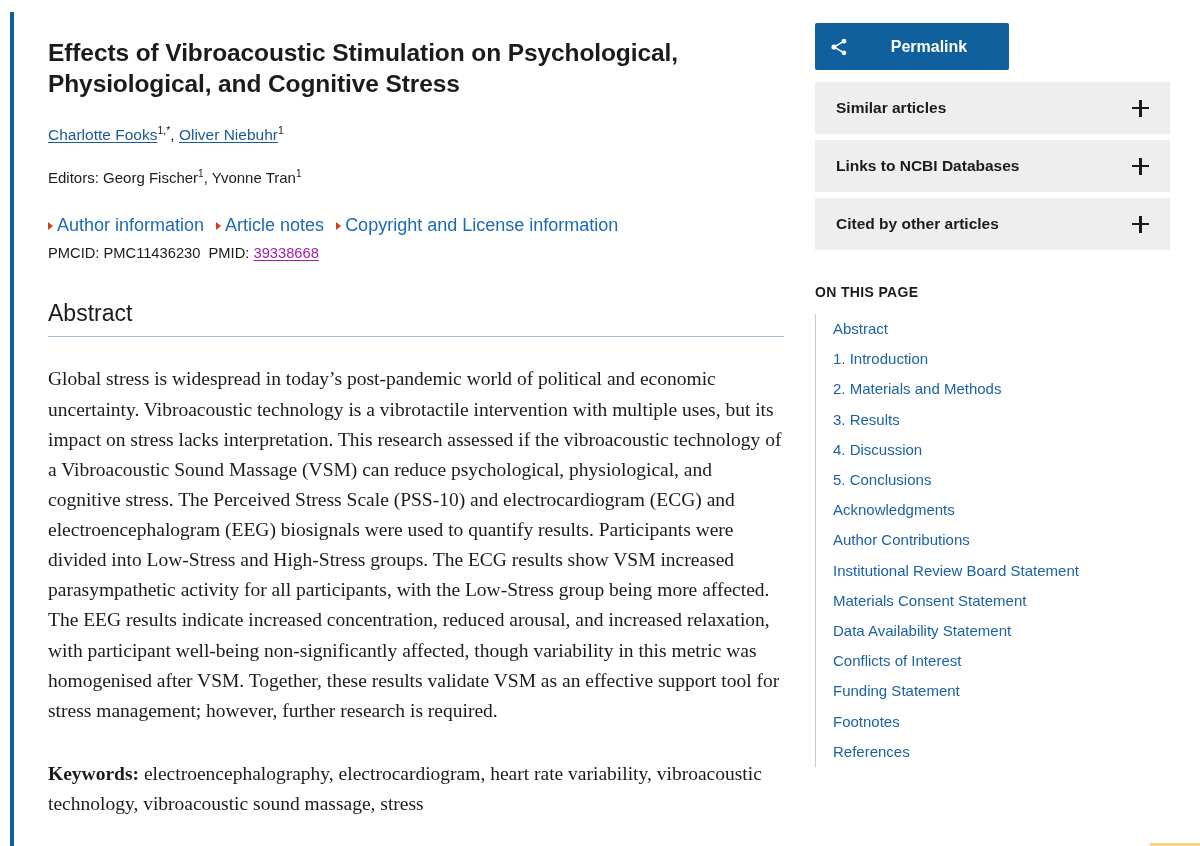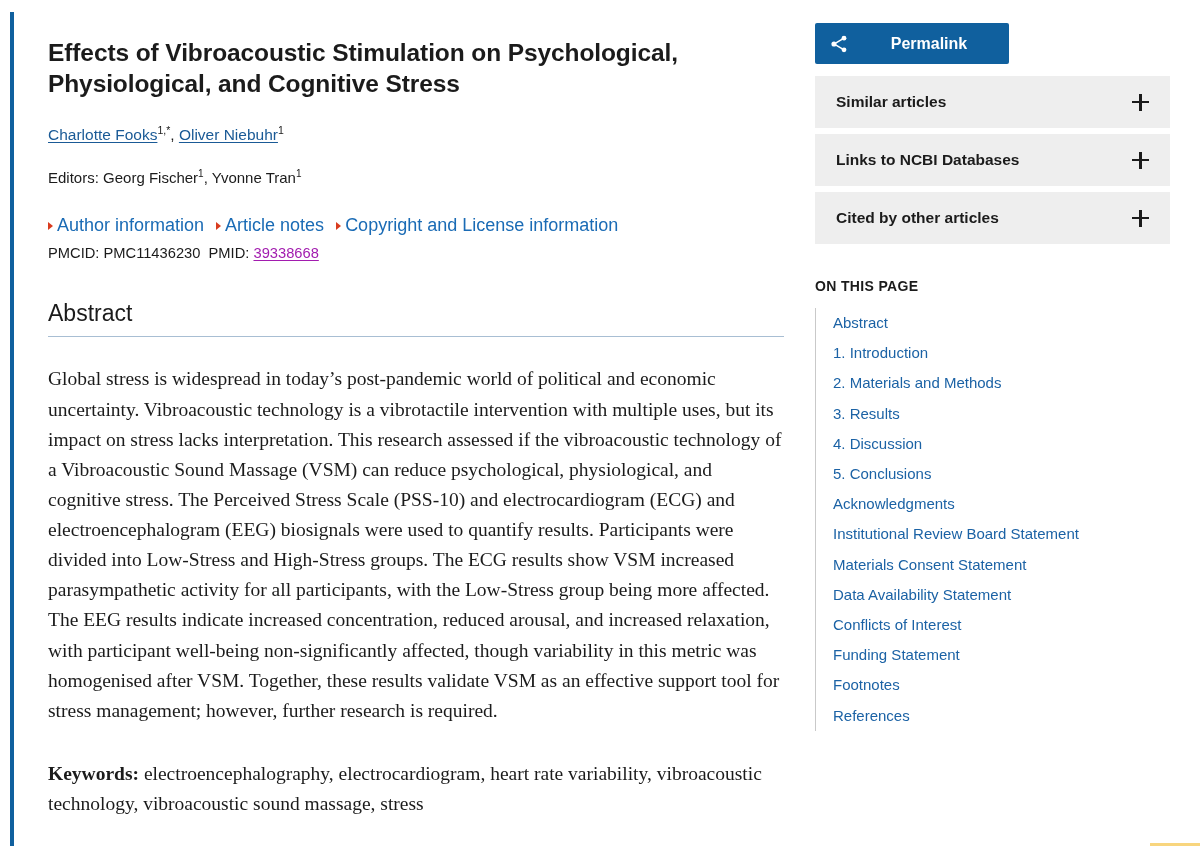--- a/index.html
+++ b/index.html
@@ -142,21 +142,21 @@
 
   
   .sidebar {
     position: absolute;
     left: 815px; top: 0;
     width: 355px;
   }
 
   .permalink-btn {
     margin-top: 11px;
-    width: 194px; height: 41px;
+    width: 194px; height: 47px;
     background: #10609e;
     border: none;
     border-radius: 2px;
     color: #ffffff;
     font-size: 16px;
     font-weight: bold;
     font-family: "Liberation Sans", sans-serif;
     display: flex;
     align-items: center;
     cursor: pointer;
@@ -301,20 +301,21 @@
     <div class="onpage-title">ON THIS PAGE</div>
 
     <nav class="onpage-nav">
       <a class="onpage-link" href="#">Abstract</a>
       <a class="onpage-link" href="#">1. Introduction</a>
       <a class="onpage-link" href="#">2. Materials and Methods</a>
       <a class="onpage-link" href="#">3. Results</a>
       <a class="onpage-link" href="#">4. Discussion</a>
       <a class="onpage-link" href="#">5. Conclusions</a>
       <a class="onpage-link" href="#">Acknowledgments</a>
+      <a class="onpage-link" href="#">Author Contributions</a>
       <a class="onpage-link" href="#">Institutional Review Board Statement</a>
       <a class="onpage-link" href="#">Materials Consent Statement</a>
       <a class="onpage-link" href="#">Data Availability Statement</a>
       <a class="onpage-link" href="#">Conflicts of Interest</a>
       <a class="onpage-link" href="#">Funding Statement</a>
       <a class="onpage-link" href="#">Footnotes</a>
       <a class="onpage-link" href="#">References</a>
     </nav>
   </div>
 

